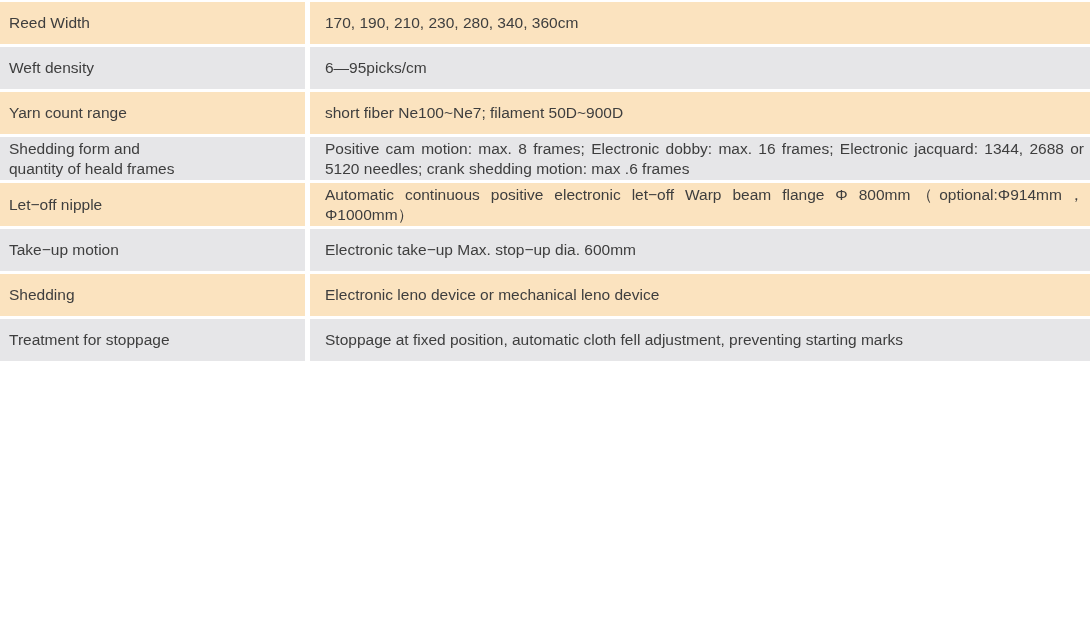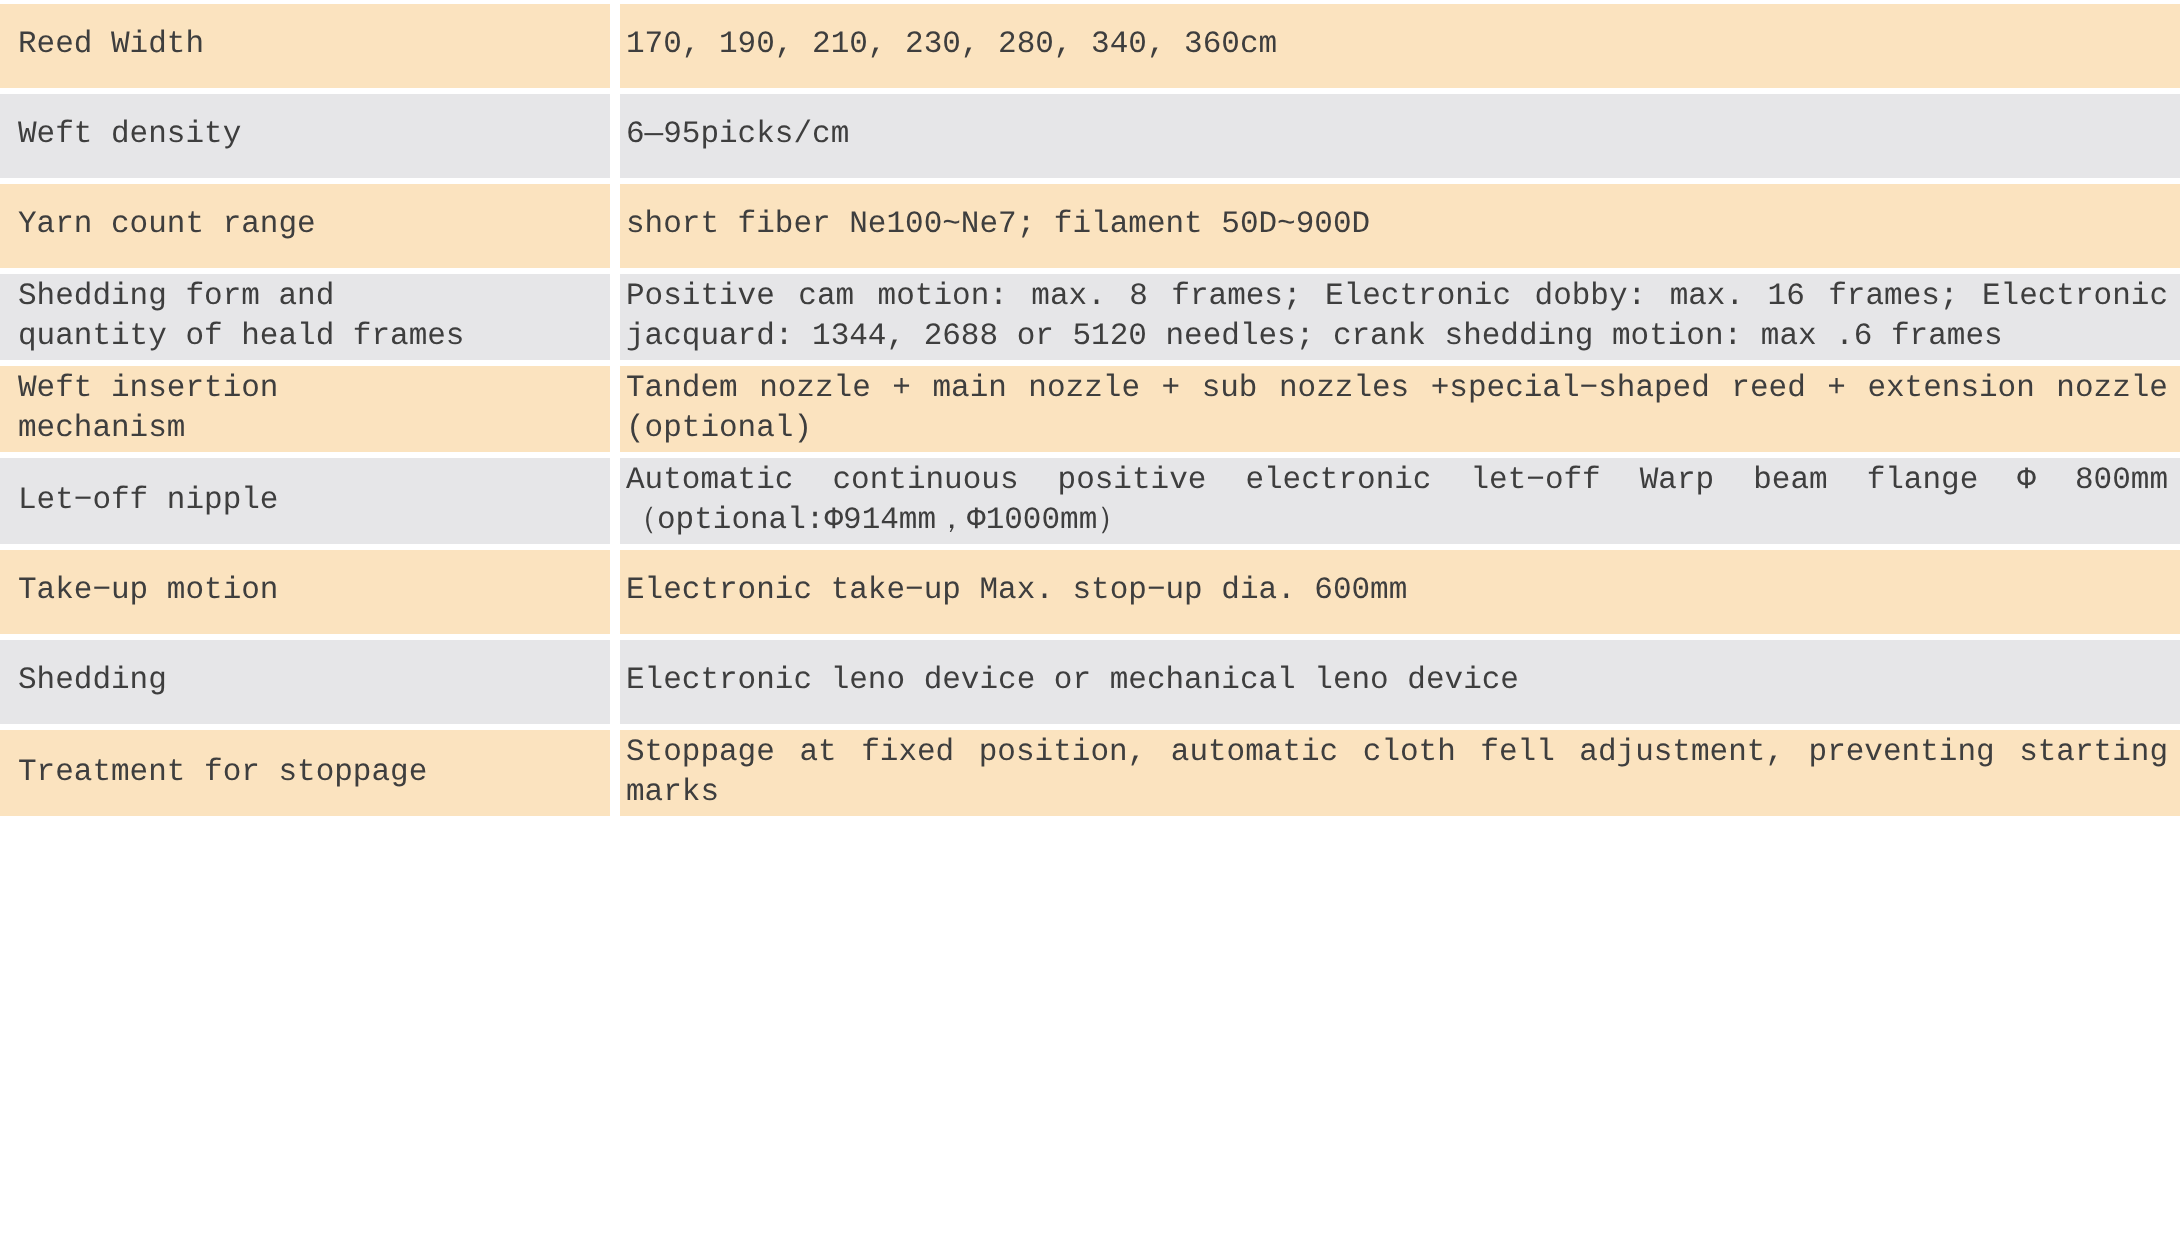--- a/index.html
+++ b/index.html
@@ -24,30 +24,29 @@
     border-spacing:0;
     table-layout:fixed;
     border-top:2px solid var(--sep);
   }
   td{
     height:38px;
     vertical-align:middle;
     font-size:15.5px;
     line-height:19.5px;
     padding:2px 6px;
-    font-family:Liberation Mono, monospace;
   }
   td.label{
     width:290px;
     padding-left:9px;
     white-space:pre-line;
   }
   td.value{
     border-left:5px solid var(--sep);
-    padding-left:3px;
+    padding-left:15px;
     text-align:justify;
   }
   tr:not(:last-child) td{
     border-bottom:3px solid var(--sep);
   }
   tr:nth-child(odd) td{ background:var(--peach); }
   tr:nth-child(even) td{ background:var(--gray); }
 </style>
 </head>
 <body>
@@ -69,25 +68,20 @@
     <td class="label">Yarn count range</td>
     <td class="value">short fiber Ne100~Ne7; filament 50D~900D</td>
   </tr>
 
   <tr>
     <td class="label">Shedding form and
 quantity of heald frames</td>
     <td class="value">Positive cam motion: max. 8 frames; Electronic dobby: max. 16 frames; Electronic jacquard: 1344, 2688 or 5120 needles; crank shedding motion: max .6 frames</td>
   </tr>
 
-  <tr>
-    <td class="label">Weft insertion
- mechanism</td>
-    <td class="value">Tandem nozzle + main nozzle + sub nozzles +special−shaped reed + extension nozzle (optional)</td>
-  </tr>
 
 
   <tr>
     <td class="label">Let−off nipple</td>
     <td class="value">Automatic continuous positive electronic let−off Warp beam flange Φ 800mm（optional:Φ914mm，Φ1000mm）</td>
   </tr>
 
   <tr>
     <td class="label">Take−up motion</td>
     <td class="value">Electronic take−up Max. stop−up dia. 600mm</td>

